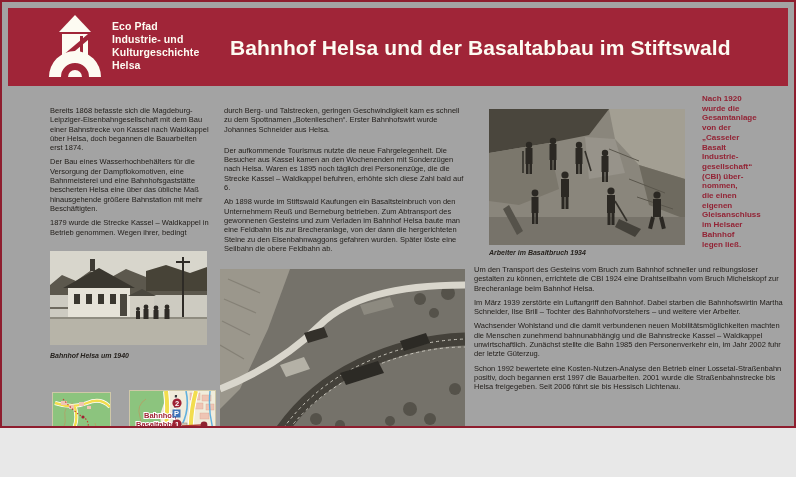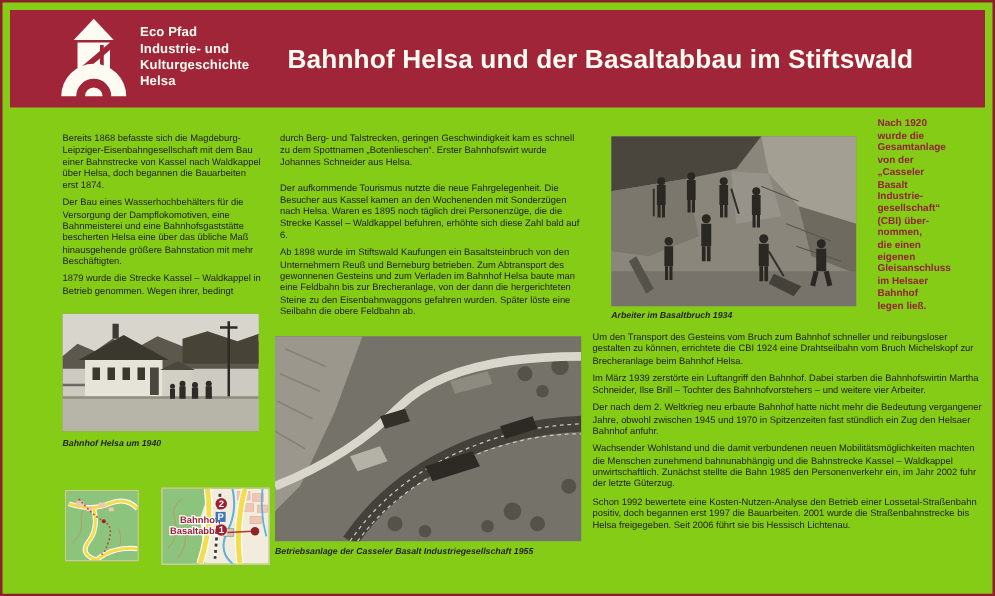--- a/index.html
+++ b/index.html
@@ -1,18 +1,18 @@
 <!DOCTYPE html>
 <html><head>
 <meta charset="utf-8">
 <style>
   html,body{margin:0;padding:0;background:#e8e8e8;}
   .board{
-    position:relative;width:796px;height:477px;
-    background:#84cc16;
+    position:relative;width:796px;height:428px;
+    background:#a3a3a3;
     border:2px solid #8E1D2E;
     box-sizing:border-box;
     font-family:"Liberation Sans", sans-serif;
     overflow:hidden;
   }
   .header{
     position:absolute;left:6px;top:6px;width:780px;height:78px;
     background:#A02538;
   }
   .logo{position:absolute;left:34px;top:5px;width:66px;height:68px;}
@@ -274,18 +274,17 @@
 die einen
 eigenen
 Gleisanschluss
 im Helsaer
 Bahnhof
 legen ließ.</div>
 
   <div id="right-col" class="textcol">
     <p>Um den Transport des Gesteins vom Bruch zum Bahnhof schneller und reibungsloser gestalten zu können, errichtete die CBI 1924 eine Drahtseilbahn vom Bruch Michelskopf zur Brecheranlage beim Bahnhof Helsa.</p>
     <p>Im März 1939 zerstörte ein Luftangriff den Bahnhof. Dabei starben die Bahnhofswirtin Martha Schneider, Ilse Brill – Tochter des Bahnhofvorstehers – und weitere vier Arbeiter.</p>
-    <p>Der nach dem 2. Weltkrieg neu erbaute Bahnhof hatte nicht mehr die Bedeutung vergangener Jahre, obwohl zwischen 1945 und 1970 in Spitzenzeiten fast stündlich ein Zug den Helsaer Bahnhof anfuhr.</p>
     <p>Wachsender Wohlstand und die damit verbundenen neuen Mobilitätsmöglichkeiten machten die Menschen zunehmend bahnunabhängig und die Bahnstrecke Kassel – Waldkappel unwirtschaftlich. Zunächst stellte die Bahn 1985 den Personenverkehr ein, im Jahr 2002 fuhr der letzte Güterzug.</p>
     <p>Schon 1992 bewertete eine Kosten-Nutzen-Analyse den Betrieb einer Lossetal-Straßenbahn positiv, doch begannen erst 1997 die Bauarbeiten. 2001 wurde die Straßenbahnstrecke bis Helsa freigegeben. Seit 2006 führt sie bis Hessisch Lichtenau.</p>
   </div>
 
 </div>
 
 </body></html>

